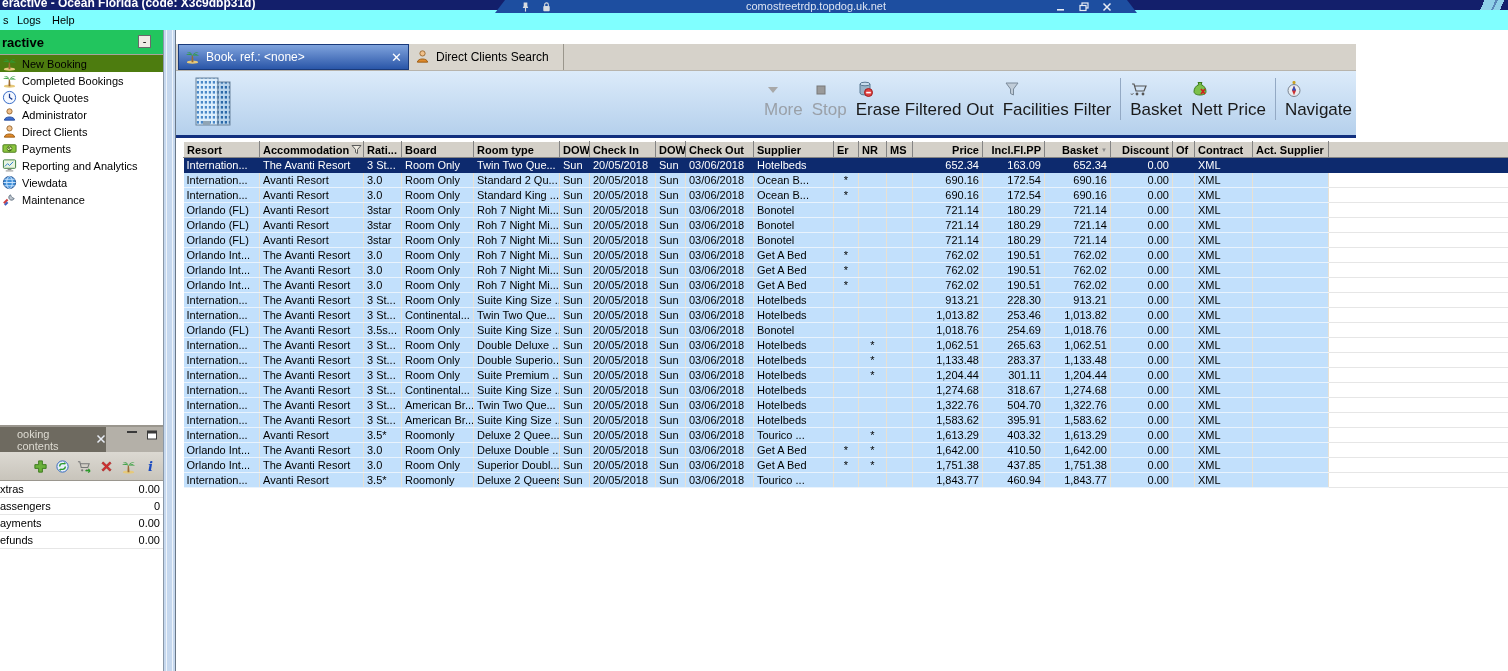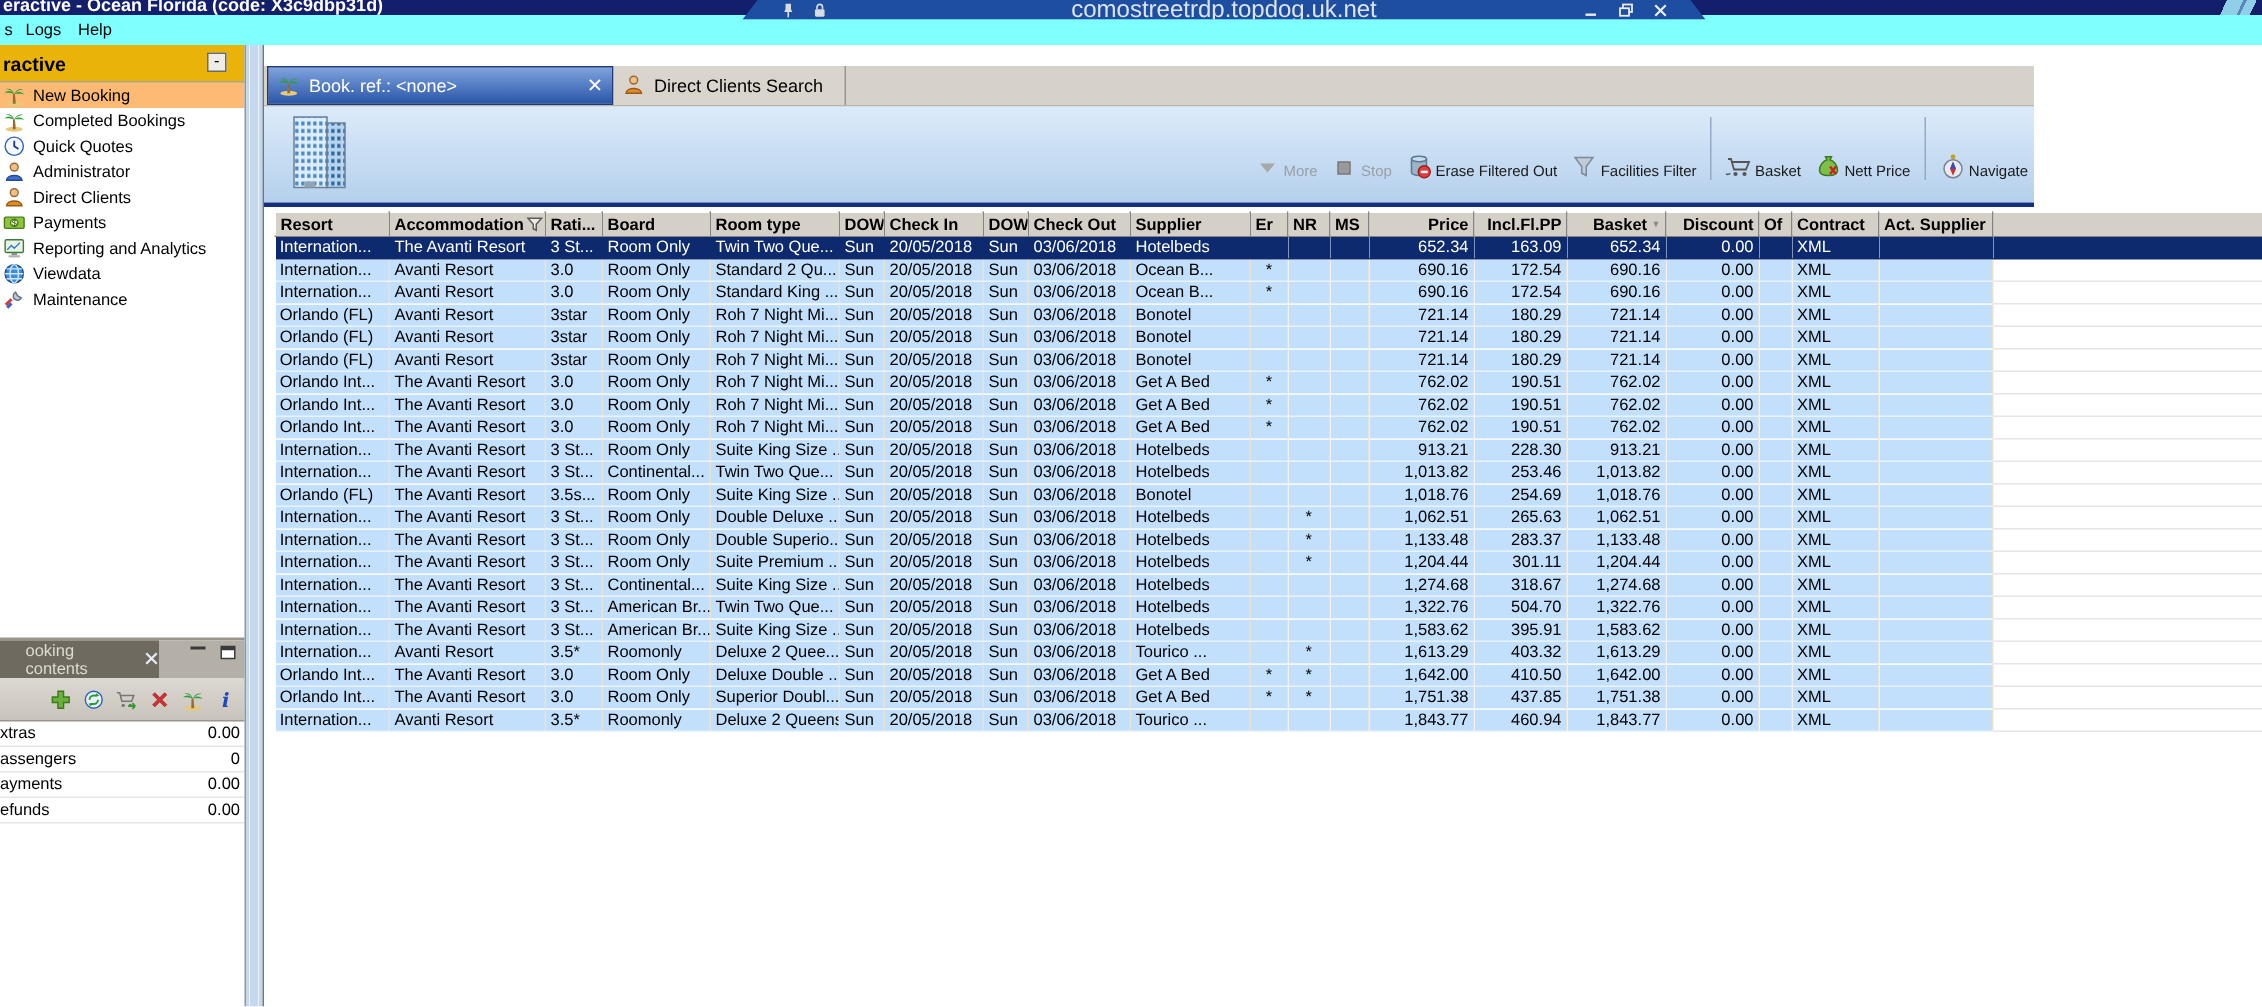--- a/index.html
+++ b/index.html
@@ -5,35 +5,35 @@
   html,body{margin:0;padding:0}
   body{width:1508px;height:671px;position:relative;overflow:hidden;background:#fff;
        font-family:"Liberation Sans","DejaVu Sans",sans-serif;font-size:11px;color:#000}
   
   #titlebar{position:absolute;left:0;top:0;width:1508px;height:10px;background:#131f6b;overflow:hidden;z-index:5}
   #titlebar .title-text{position:absolute;left:2px;top:-4px;color:#fff;font-weight:bold;font-size:12px;white-space:nowrap}
   #corner-decor{position:absolute;right:0;top:0;width:30px;height:10px;
      background:linear-gradient(115deg,transparent 6px,#8fd0e8 6px 16px,#5a86b8 16px 18px,#8fd0e8 18px 24px,transparent 24px)}
   #rdpbar{position:absolute;left:495px;top:0;width:642px;height:13px;background:#1d4ea0;
      border-bottom:1px solid #5b8ad0;clip-path:polygon(10px 0,632px 0,642px 13px,0 13px);z-index:9}
-  #rdpbar .rdp-title{position:absolute;left:0;right:0;top:0;text-align:center;color:#dce4f2;font-size:16px;line-height:13px}
+  #rdpbar .rdp-title{position:absolute;left:0;right:0;top:0;text-align:center;color:#dce4f2;font-size:11px;line-height:13px}
   .rdp-left{position:absolute;left:24px;top:1px;display:flex;gap:9px}
   .rdp-btns{position:absolute;right:24px;top:1px;display:flex;gap:11px}
   .rdp-btn{width:12px;height:11px;display:inline-flex;align-items:center;justify-content:center}
   
   #menubar{position:absolute;left:0;top:10px;width:1508px;height:20px;background:#80ffff}
   .menu-item{position:absolute;top:3px;font-size:11px;padding:1px 3px;white-space:nowrap}
   
   #sidebar{position:absolute;left:0;top:30px;width:163px;height:395px;background:#fff}
-  .sidebar-header{height:24px;background:#eab308;border-bottom:1px solid #a8a49c;position:relative;display:flex;align-items:center}
+  .sidebar-header{height:24px;background:#22c55e;border-bottom:1px solid #a8a49c;position:relative;display:flex;align-items:center}
   .sidebar-title{font-weight:bold;font-size:13px;margin-left:2px}
   .collapse-btn{position:absolute;right:12px;top:5px;width:13px;height:13px;border:1px solid #6a6a6a;background:#efece5;
      font-size:11px;line-height:10px;text-align:center;box-sizing:border-box}
   .side-item{height:17px;display:flex;align-items:center;gap:5px;padding-left:2px;white-space:nowrap;cursor:default}
-  .side-item.selected{background:#fdba74}
+  .side-item.selected{background:#4d7c0f}
   .side-item .ic{width:15px;height:15px;display:inline-flex;flex:none}
   
   #booking{position:absolute;left:0;top:425px;width:163px;height:246px;background:#fff;border-top:2px solid #9a968e}
   .bk-header{height:25px;background:#b4b0a8;position:relative}
   .bk-tab{position:absolute;left:0;top:0;height:25px;width:106px;background:#6e6a60;color:#dedbd2;font-size:11px;
      display:flex;align-items:center;gap:5px;padding-left:17px;box-sizing:border-box}
   .bk-close{color:#ecebe4;font-weight:bold;font-size:12px;margin-left:2px}
   .bk-winbtns{position:absolute;right:5px;top:3px;display:flex;gap:8px}
   .bk-winbtn{width:12px;height:10px;display:inline-flex}
   .bk-toolbar{height:28px;background:linear-gradient(#dcd9d2,#c8c4bb);border-bottom:1px solid #9a968e;
@@ -51,21 +51,21 @@
   .tab .ic{width:16px;height:16px;display:inline-flex}
   .tab.active{left:2px;width:231px;background:linear-gradient(#7fa3dd,#2a56a8);color:#fff;border:1px solid #1a3a7a;padding:0 6px}
   .tab.active .tab-close{margin-left:auto;font-weight:bold;font-size:13px;color:#fff}
   .tab.inactive{left:233px;width:155px;background:#d9d5cd;color:#000;border-right:1px solid #9a968c;padding:0 6px}
   #header{height:64px;background:linear-gradient(180deg,#dcebfa,#b5d0ec);border-bottom:3px solid #12307e;position:relative}
   #building{position:absolute;left:16px;top:4px}
   #hdr-text{position:absolute;left:64px;top:8px;color:#0a3c96}
   #hdr-title{font-size:15px;font-weight:bold}
   #hdr-sub{font-size:13px;font-weight:bold;margin-top:4px}
   #hdr-toolbar{position:absolute;right:4px;top:7px;display:flex;align-items:flex-end;gap:9px}
-  .tool-btn{display:flex;flex-direction:row;align-items:flex-end;gap:2px;font-size:10px;color:#1a1a1a;cursor:default}
+  .tool-btn{display:flex;flex-direction:column;align-items:flex-start;gap:2px;font-size:17px;color:#1a1a1a;cursor:default}
   .tool-btn .ic{width:18px;height:18px;display:inline-flex;align-items:flex-end;justify-content:center}
   .tool-btn.disabled{color:#9aa0a8}
   .tool-sep{width:1px;height:42px;background:#93a9c4;align-self:center}
   #searchbar{height:21px;background:#d4d0c8;font-weight:bold;display:flex;align-items:center;padding-left:8px;border-bottom:1px solid #fff}
   #table-wrap{padding-left:7px;padding-top:3px}
   table{border-collapse:collapse;table-layout:fixed;width:1325px;font-size:11px}
   th{background:#d4d0c8;border-top:1px solid #fff;border-left:1px solid #fff;border-right:1px solid #848484;border-bottom:1px solid #848484;
      font-weight:bold;text-align:left;padding:0 3px;height:15px;overflow:hidden;white-space:nowrap;position:relative;cursor:default}
   th.r{text-align:right}
   th .hdr-funnel{position:absolute;right:1px;top:2px}

